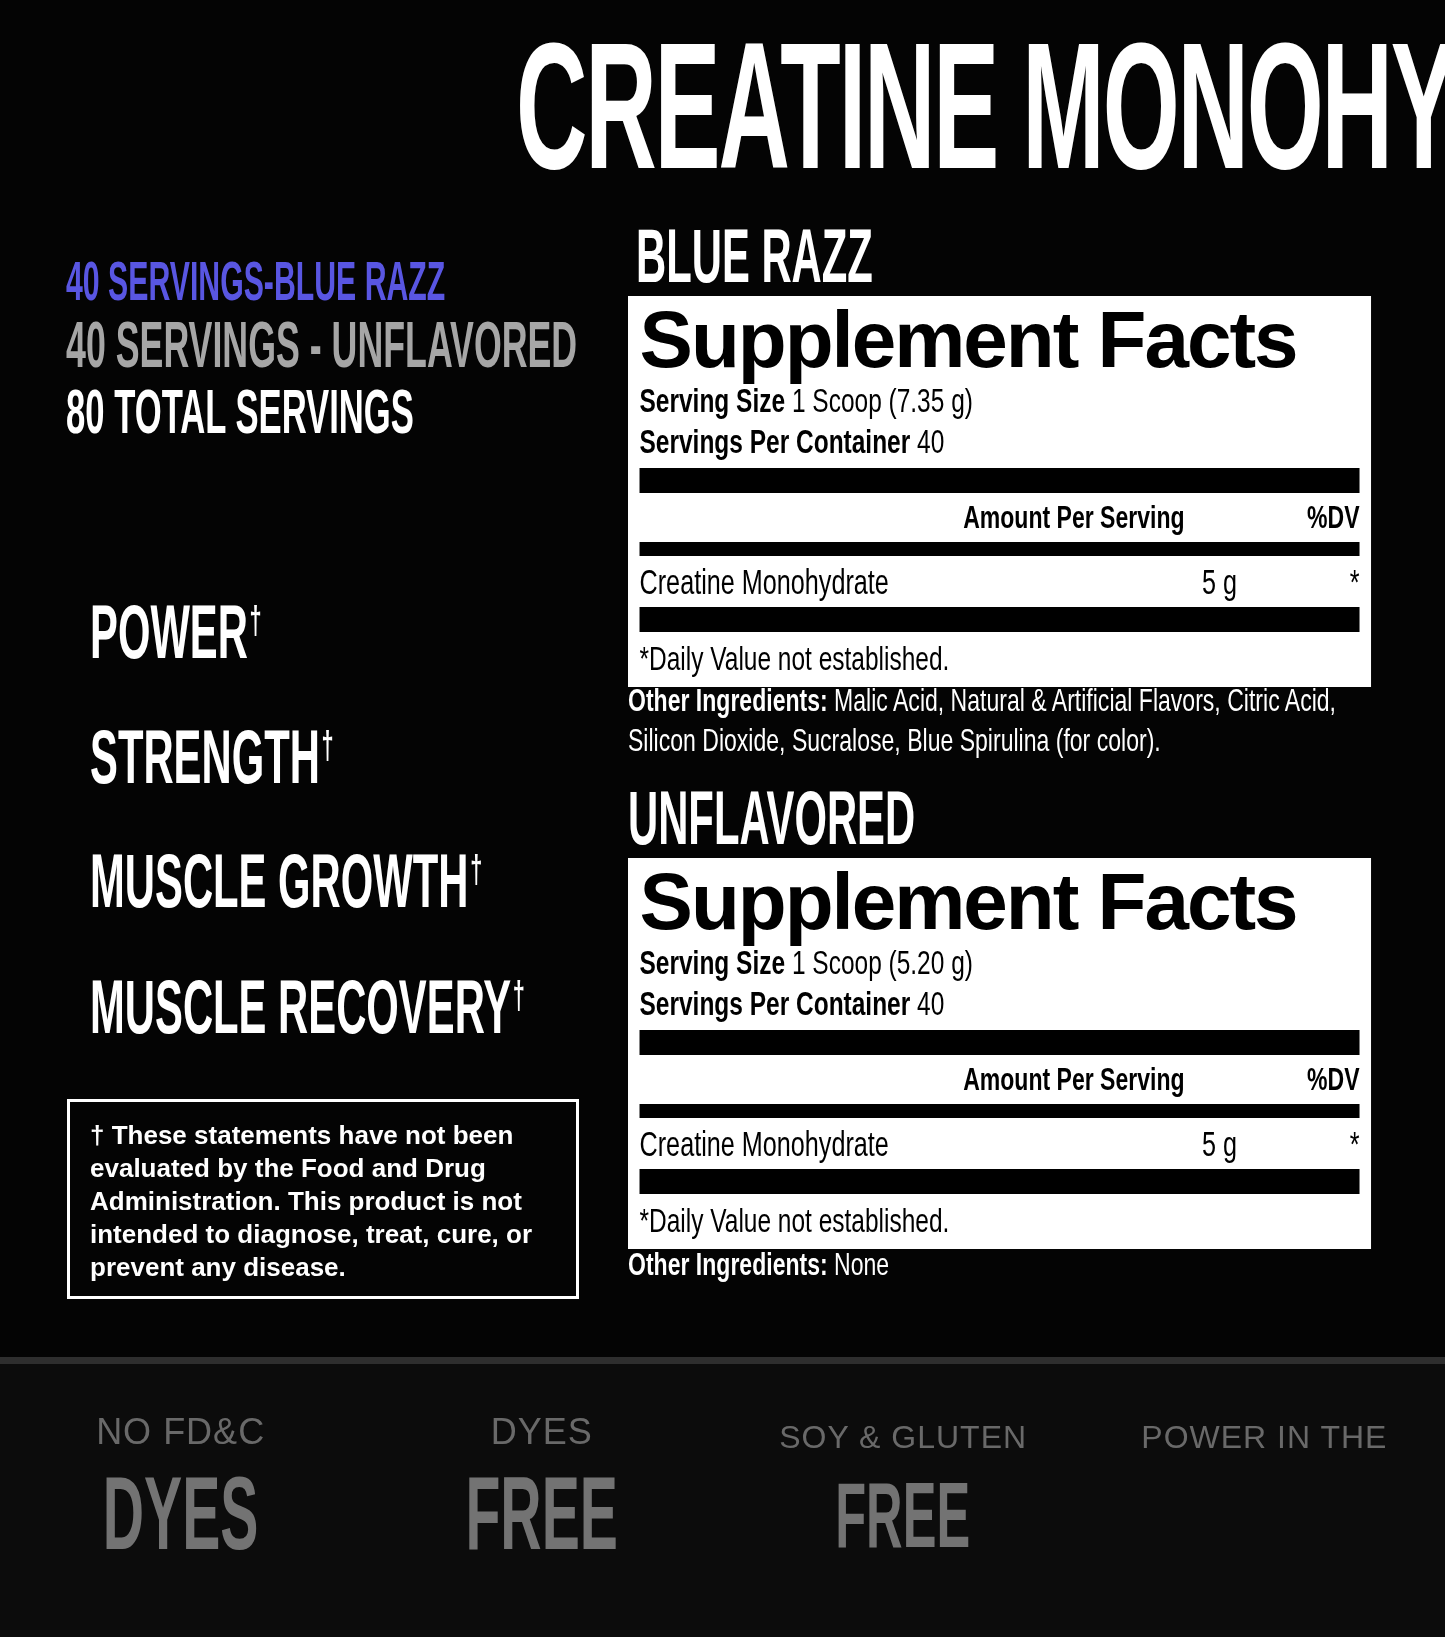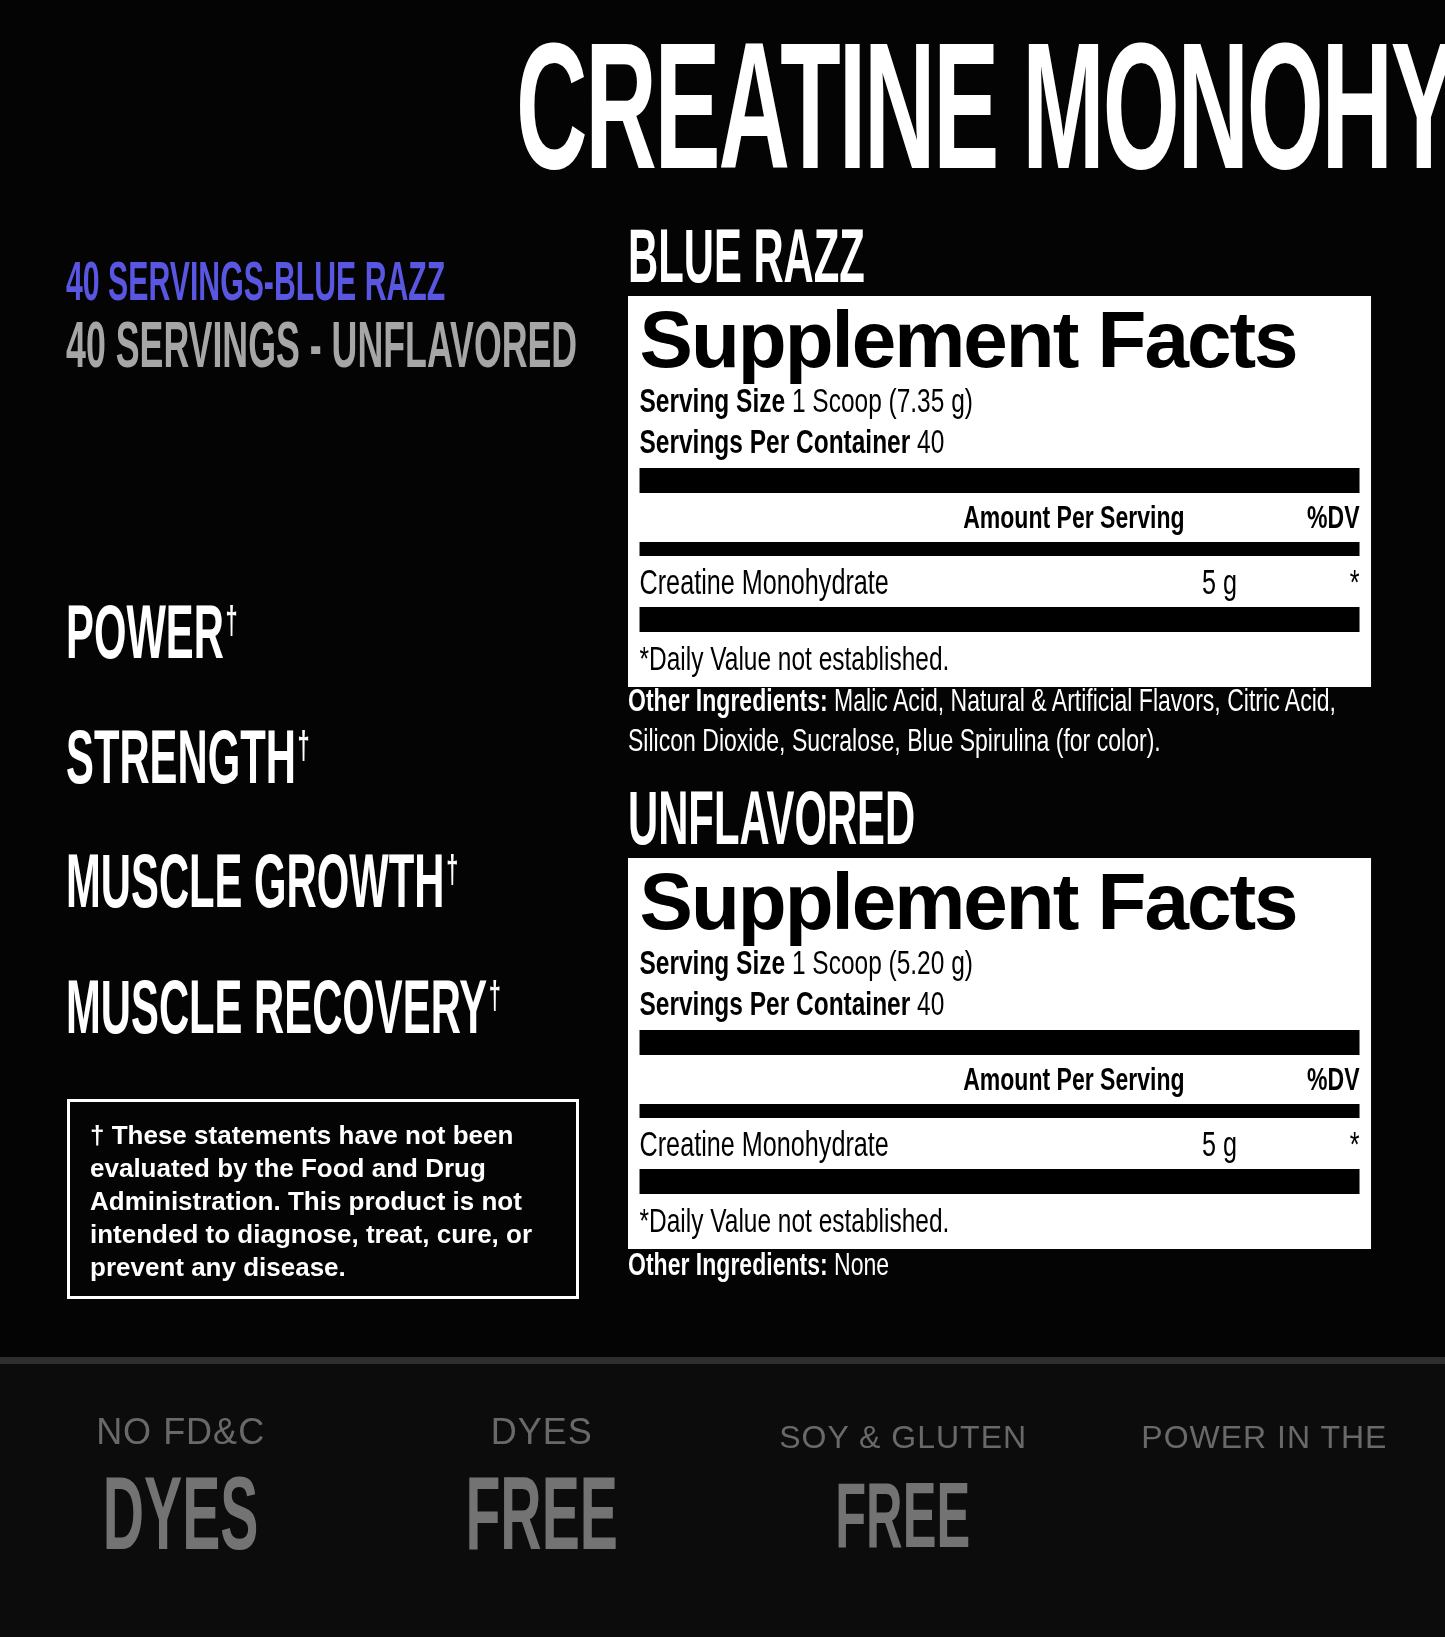--- a/index.html
+++ b/index.html
@@ -20,35 +20,35 @@
   .title-text {
     display:inline-block; transform:scaleX(0.55); white-space:nowrap;
     color:#ffffff; font-weight:bold; font-size:180px; line-height:176px; letter-spacing:-4px;
   }
 
   
   .l-item { position:absolute; left:66px; font-weight:bold; }
   .serv1 { top:252px; font-size:55px; line-height:58px; color:#5956e2; }
   .serv2 { top:316px; font-size:65px; line-height:58px; color:#a6a6a6; }
   .serv3 { top:378px; font-size:63px; line-height:66px; color:#ffffff; }
-  .benefit { color:#ffffff; font-size:76px; line-height:82px; }
+  .benefit { color:#ffffff; font-size:76px; line-height:82px;margin-left:24px; }
   .b0 { top:578px; } .b1 { top:703px; } .b2 { top:827px; } .b3 { top:953px; }
   .dagger { font-size:52%; vertical-align:0.62em; margin-left:3px; letter-spacing:0; }
 
   .disclaimer-box {
     position:absolute; left:67px; top:1099px; width:512px; height:200px; box-sizing:border-box;
     border:3px solid #ffffff; padding:17px 14px 12px 20px;
     color:#ffffff; font-weight:bold; font-size:26px; line-height:33px;
   }
   .disclaimer-box p { margin:0; }
 
   
   .r-item { position:absolute; left:628px; }
   .flavor { color:#ffffff; font-weight:bold; font-size:76px; line-height:80px; }
-  .flavor0 { top:216px; }
+  .flavor0 { top:216px;margin-left:8px; }
   .flavor1 { top:778px; }
 
   .panel {
     position:absolute; width:1032px; box-sizing:border-box;
     transform:scaleX(0.72); transform-origin:0 0;
     background:#ffffff; color:#000000; padding:4px 16px 10px 16px;
   }
   .panel0 { top:296px; }
   .panel1 { top:858px; }
   .facts-title {
@@ -94,20 +94,23 @@
   <div class="title-wrap">
     <span class="title-text">CREATINE MONOHYDRATE</span>
   </div>
 
   <div class="l-item serv1">
     <span class="condL">40 SERVINGS-BLUE RAZZ</span>
   </div>
   <div class="l-item serv2">
     <span class="condL">40 SERVINGS - UNFLAVORED</span>
   </div>
+  <div class="l-item serv3">
+    <span class="condL">80 TOTAL SERVINGS</span>
+  </div>
 
   <div class="l-item benefit b0">
     <span class="condL"><span>POWER</span><span class="dagger">†</span></span>
   </div>
   <div class="l-item benefit b1">
     <span class="condL"><span>STRENGTH</span><span class="dagger">†</span></span>
   </div>
   <div class="l-item benefit b2">
     <span class="condL"><span>MUSCLE GROWTH</span><span class="dagger">†</span></span>
   </div>

